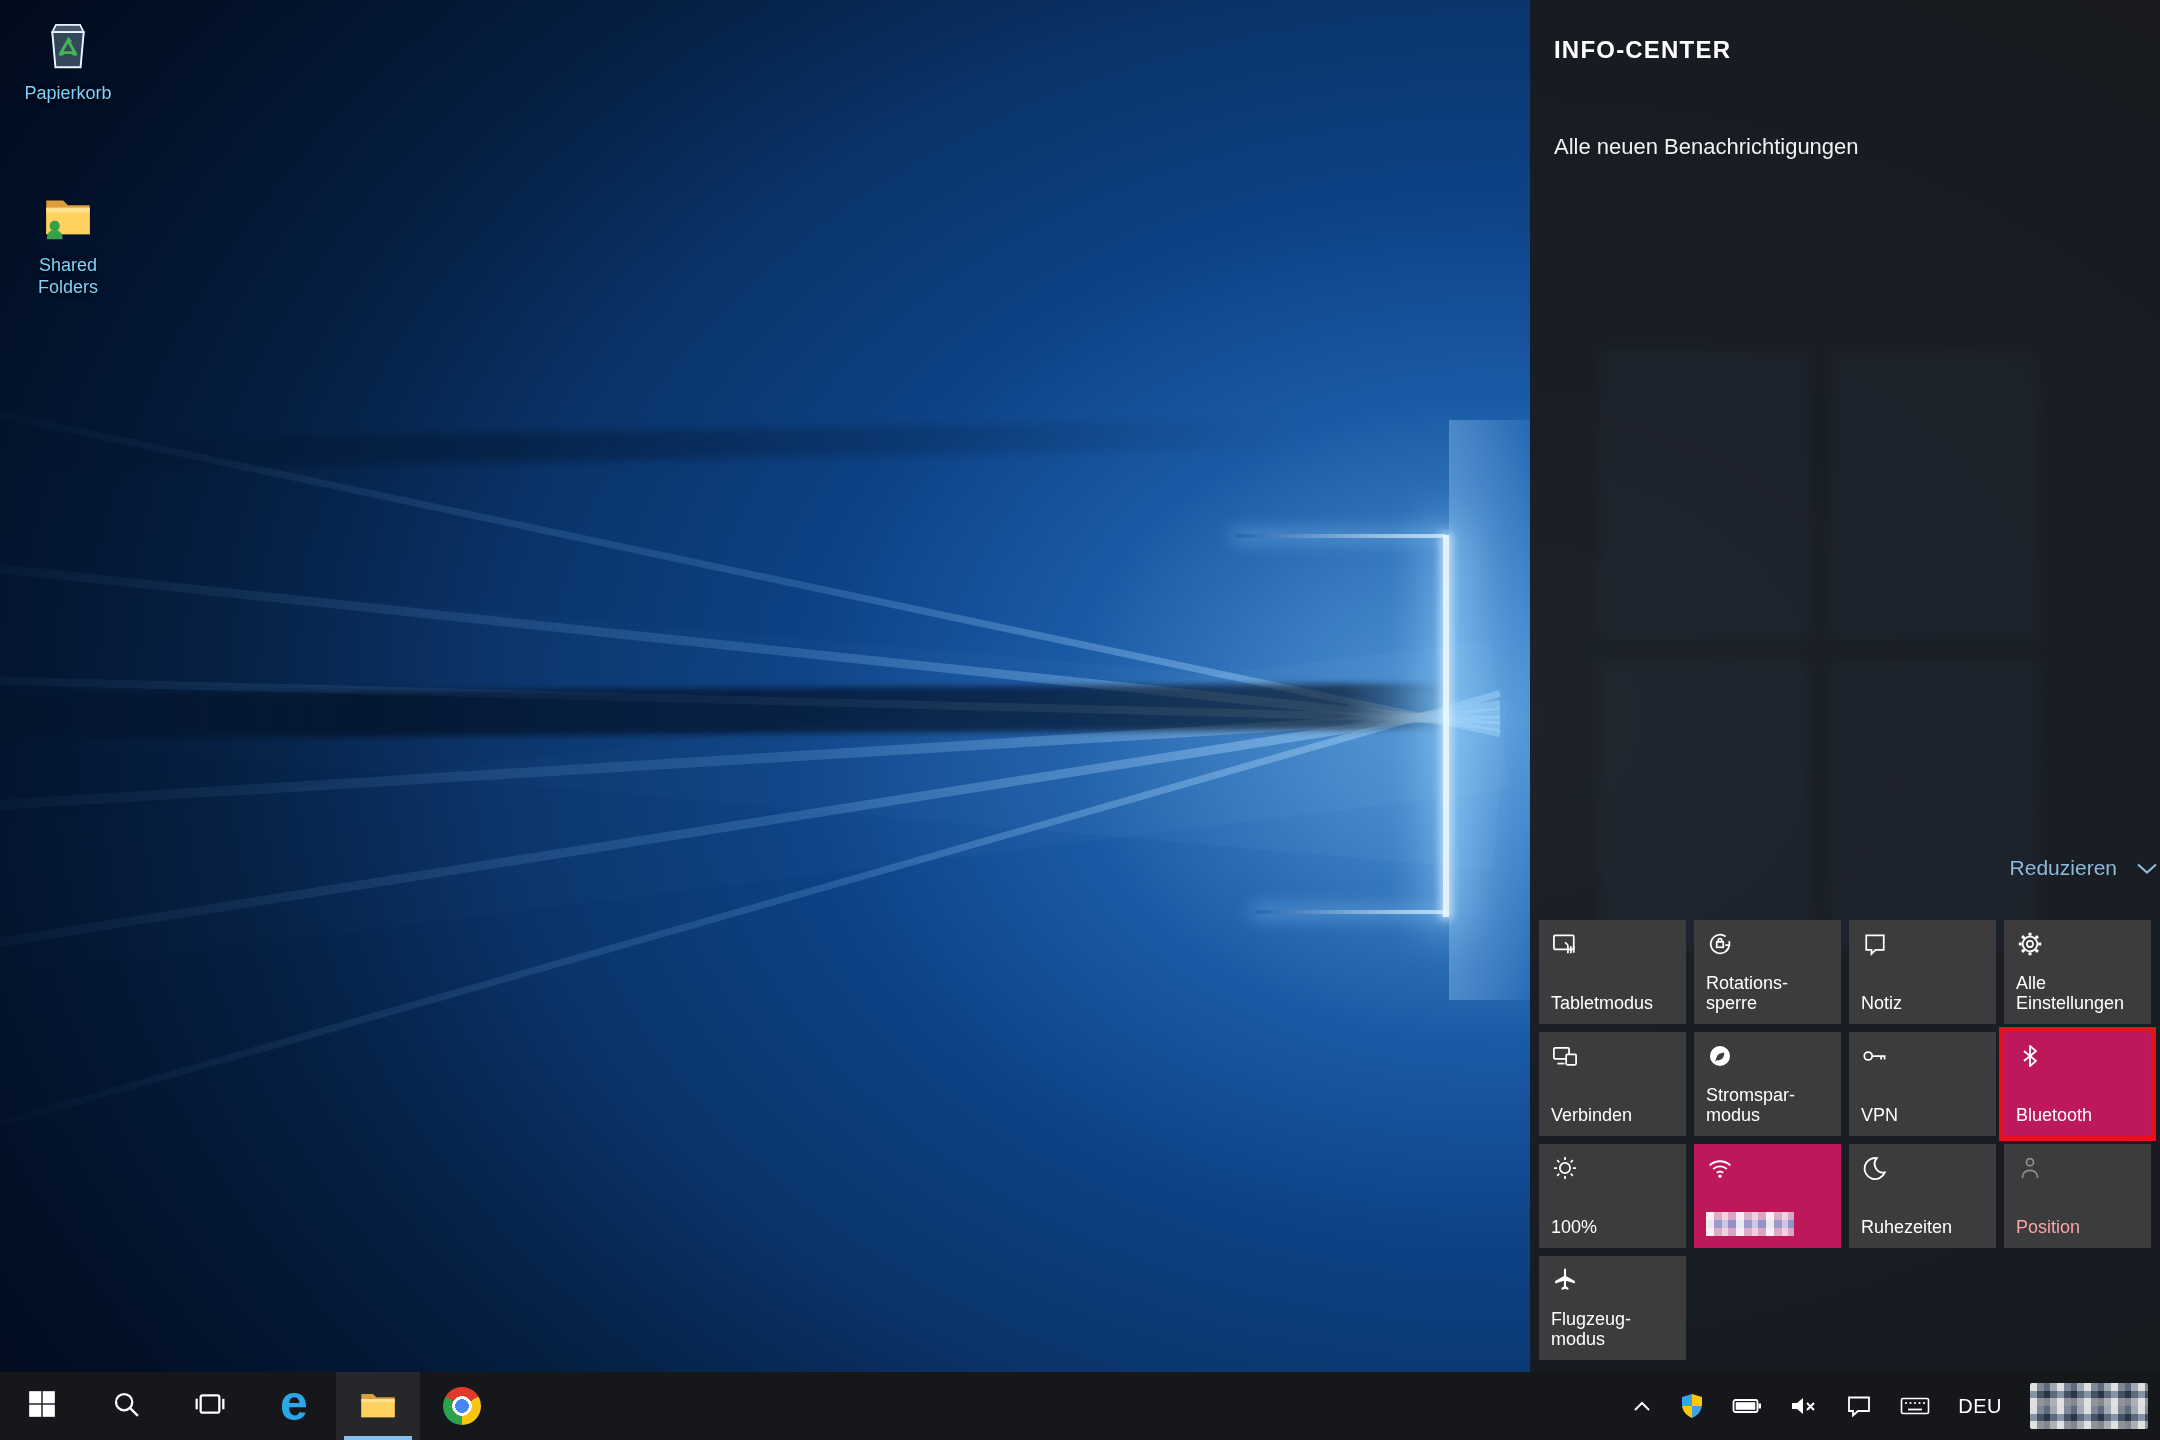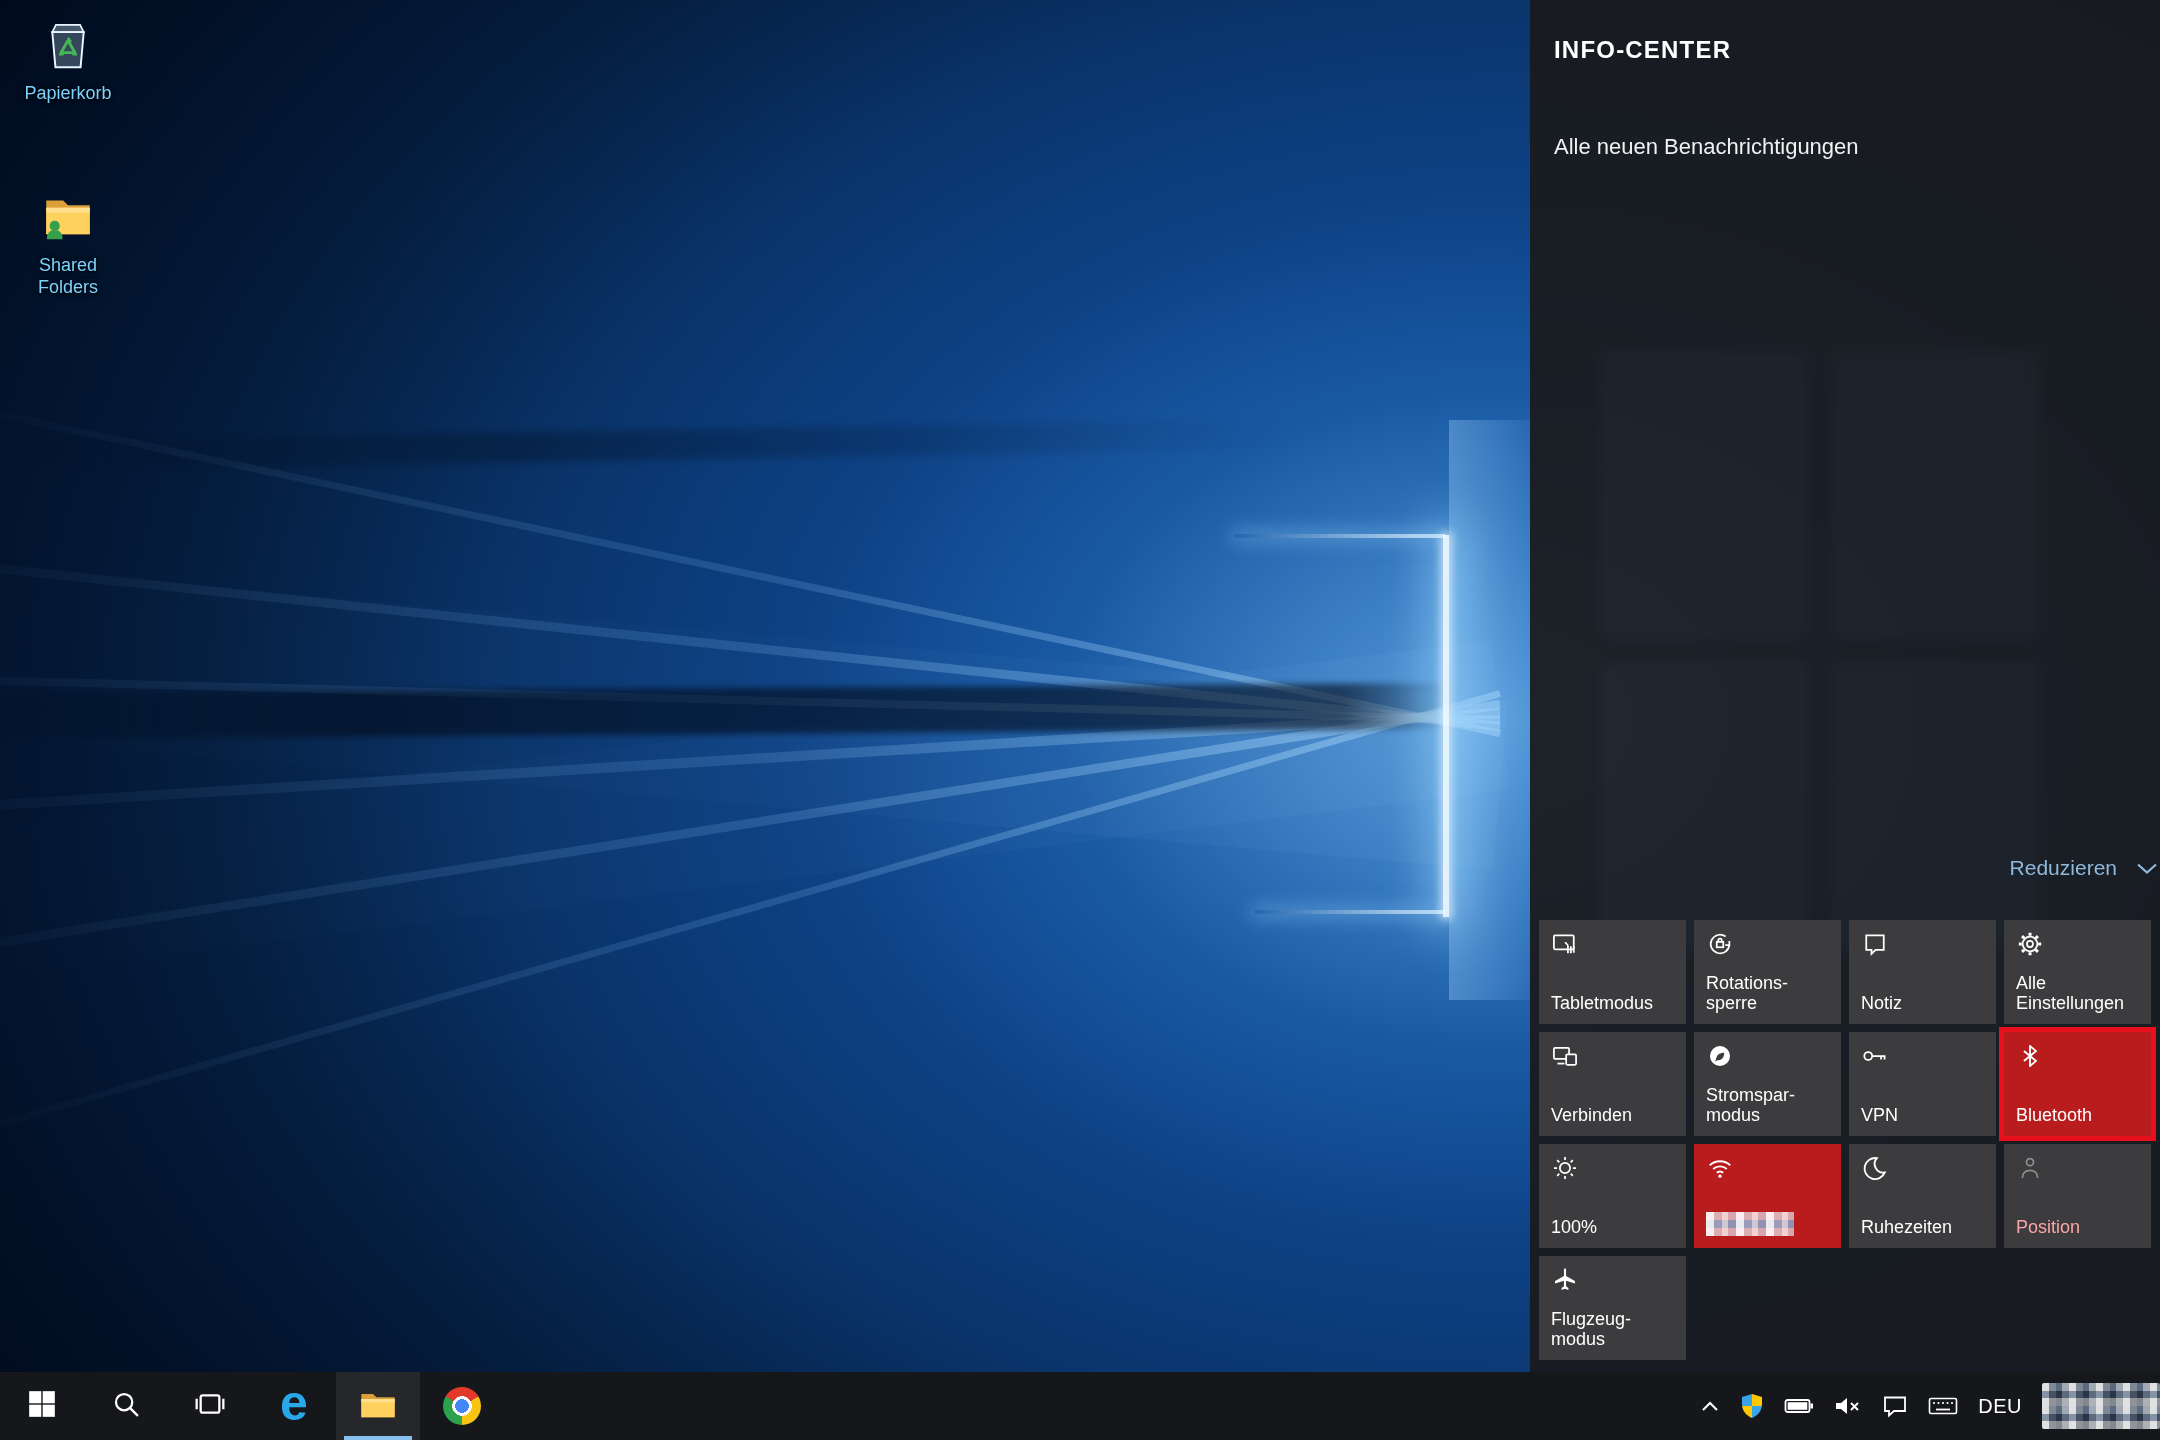--- a/index.html
+++ b/index.html
@@ -51,21 +51,21 @@
     grid-template:1fr 1fr / 1fr 1fr;gap:22px;filter:blur(7px);opacity:.7;pointer-events:none;}
   .panel .ghost div{background:rgba(150,185,215,.055);}
   .ac-title{position:absolute;left:24px;top:36px;font-size:24px;font-weight:700;letter-spacing:1.2px;}
   .ac-status{position:absolute;left:24px;top:134px;font-size:22px;font-weight:400;color:#f1f1f1;}
   .ac-collapse{position:absolute;right:22px;top:856px;display:flex;align-items:center;gap:19px;
     font-size:21px;color:#8fb9da;cursor:pointer;}
   .tiles{position:absolute;left:9px;top:920px;display:grid;grid-template-columns:repeat(4,147px);
     grid-auto-rows:104px;gap:8px;}
   .tile{background:#3c3c3e;color:#fff;display:flex;flex-direction:column;justify-content:space-between;
     padding:10px 12px;box-sizing:border-box;font-size:18px;line-height:1.15;cursor:pointer;overflow-wrap:break-word;}
-  .tile.on{background:#b91c1c;}
+  .tile.on{background:#be185d;}
   .tile.highlight{outline:5px solid #e8101c;outline-offset:0;z-index:2;}
   .tile.disabled{color:#fca5a5;cursor:default;}
   .tile.disabled svg *{stroke:#8f8f8f;}
   .tile svg{display:block;}
   .pixelated-wifi{width:88px;height:24px;margin-bottom:2px;
     background:
       repeating-linear-gradient(90deg, rgba(255,255,255,.85) 0 8px, rgba(180,215,245,.35) 8px 16px, rgba(255,255,255,.6) 16px 22px, rgba(150,200,240,.3) 22px 30px),
       repeating-linear-gradient(0deg, rgba(255,255,255,.5) 0 8px, rgba(120,180,235,.6) 8px 16px);
     background-blend-mode:overlay;}
 
@@ -73,21 +73,21 @@
   .taskbar{position:absolute;left:0;top:1372px;width:2160px;height:68px;background:#15171b;z-index:10;
     display:flex;align-items:stretch;}
   .tb-app{width:84px;display:flex;align-items:center;justify-content:center;position:relative;cursor:pointer;}
   .tb-app.active{background:rgba(255,255,255,.07);}
   .tb-app.active::after{content:"";position:absolute;left:8px;right:8px;bottom:0;height:4px;background:#86c0ec;}
   .edge-e{font-size:50px;font-weight:700;color:#2aa7e8;line-height:1;margin-top:-6px;}
   .chrome-ball{width:38px;height:38px;border-radius:50%;
     background:
       radial-gradient(circle at 50% 50%, #4486f4 0 25%, #ffffff 26% 36%, rgba(0,0,0,0) 37%),
       conic-gradient(from -60deg, #e2392b 0 120deg, #f7c511 120deg 240deg, #2ba24c 240deg 360deg);}
-  .tray{margin-left:auto;display:flex;align-items:center;gap:20px;color:#fff;}
+  .tray{margin-left:auto;display:flex;align-items:center;gap:28px;padding-right:12px;color:#fff;}
   .tray .lang{font-size:20px;letter-spacing:.5px;cursor:pointer;}
   .pixelated-clock{width:118px;height:46px;border-radius:2px;background-color:#57626f;
     background:
       repeating-linear-gradient(90deg, rgba(255,255,255,.8) 0 7px, rgba(150,160,175,.5) 7px 14px, rgba(70,80,95,.85) 14px 20px, rgba(200,210,220,.6) 20px 27px),
       repeating-linear-gradient(0deg, rgba(255,255,255,.35) 0 8px, rgba(60,70,85,.75) 8px 15px, rgba(160,170,185,.5) 15px 23px);
     background-blend-mode:overlay;}
   .tray-ic{display:flex;align-items:center;justify-content:center;cursor:pointer;}
 </style>
 </head>
 <body>

